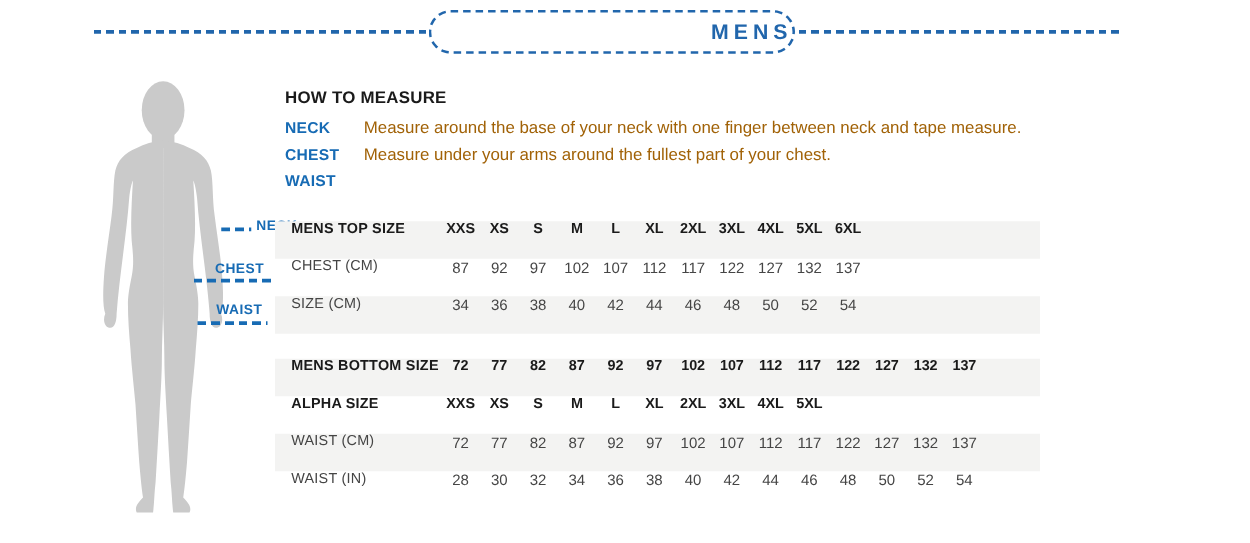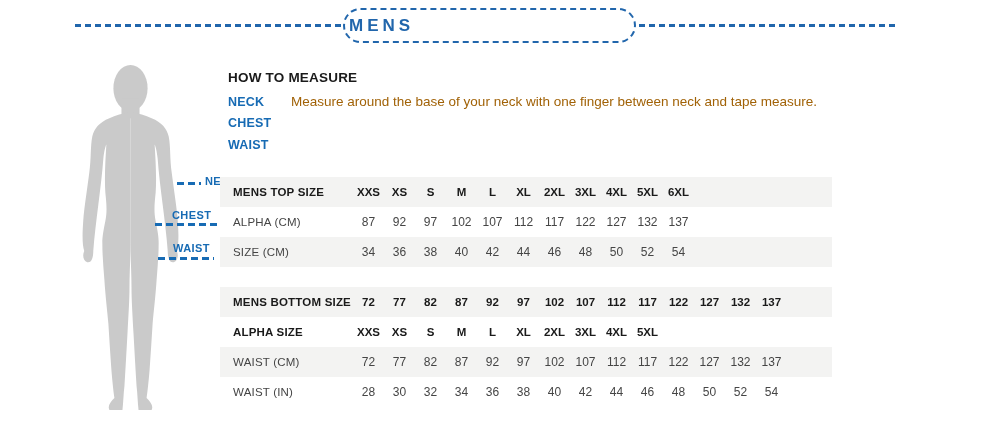--- a/index.html
+++ b/index.html
@@ -18,21 +18,21 @@
   
   .hdash{
     position:absolute;top:24px;height:3px;
     background:repeating-linear-gradient(90deg,var(--blue) 0 6px,transparent 6px 10px);
   }
   .hdash.left{left:75px;width:266px;}
   .hdash.right{left:639px;width:258px;}
   .pill{
     position:absolute;left:343px;top:8px;width:293px;height:35px;
     border:2px dashed var(--blue);border-radius:18px;
-    display:flex;align-items:center;justify-content:flex-start;background:#fff;
+    display:flex;align-items:center;justify-content:flex-end;background:#fff;
   }
   .pill .title{
     color:var(--blue);font-weight:bold;font-size:17px;letter-spacing:4px;
     padding-left:4px; 
   }
   
   .figure{position:absolute;left:58px;top:62px;width:145px;height:352px;color:var(--silhouette);}
   .figure svg{display:block;}
   .fig-label{
     position:absolute;color:#176bb4;font-weight:bold;font-size:11px;letter-spacing:.4px;
@@ -53,21 +53,21 @@
     font-size:13.5px;font-weight:bold;color:var(--text-black);letter-spacing:.2px;
     margin-bottom:9px;
   }
   .mrow{display:flex;align-items:baseline;height:22px;}
   .mlabel{width:63px;flex:none;color:#176bb4;font-weight:bold;font-size:12.5px;letter-spacing:.2px;}
   .mtext{font-size:13.5px;color:#a16207;}
   
   .sizetable{position:absolute;left:220px;width:612px;}
   .sizetable.t1{top:177px;}
   .sizetable.t2{top:287px;}
-  .trow{display:flex;align-items:center;height:30px;}
+  .trow{display:flex;align-items:flex-start;height:30px;}
   .trow.shaded{background:var(--row-shade);}
   .tlabel{
     width:133px;flex:none;padding-left:13px;
     font-size:11.5px;color:var(--text-dark);letter-spacing:.2px;
   }
   .tcell{
     width:31px;flex:none;text-align:center;
     font-size:12px;color:var(--text-dark);
   }
   .trow.bold .tlabel,.trow.bold .tcell{font-weight:bold;color:var(--text-black);font-size:11.5px;}
@@ -127,20 +127,21 @@
 
   <div class="measure">
     <h2>HOW TO MEASURE</h2>
     <div id="measure-rows">
         <div class="mrow">
           <span class="mlabel">NECK</span>
           <span class="mtext">Measure around the base of your neck with one finger between neck and tape measure.</span>
         </div>
         <div class="mrow">
           <span class="mlabel">CHEST</span>
+          <span class="mtext">Measure under your arms around the fullest part of your chest.</span>
         </div>
         <div class="mrow">
           <span class="mlabel">WAIST</span>
         </div>
       </div>
   </div>
 
   <div class="sizetable t1">
       <div class="trow shaded bold">
         <div class="tlabel">MENS TOP SIZE</div>
@@ -153,21 +154,21 @@
         <div class="tcell">2XL</div>
         <div class="tcell">3XL</div>
         <div class="tcell">4XL</div>
         <div class="tcell">5XL</div>
         <div class="tcell">6XL</div>
         <div class="tcell"></div>
         <div class="tcell"></div>
         <div class="tcell"></div>
       </div>
       <div class="trow">
-        <div class="tlabel">ALPHA (CM)</div>
+        <div class="tlabel">CHEST (CM)</div>
         <div class="tcell">87</div>
         <div class="tcell">92</div>
         <div class="tcell">97</div>
         <div class="tcell">102</div>
         <div class="tcell">107</div>
         <div class="tcell">112</div>
         <div class="tcell">117</div>
         <div class="tcell">122</div>
         <div class="tcell">127</div>
         <div class="tcell">132</div>

